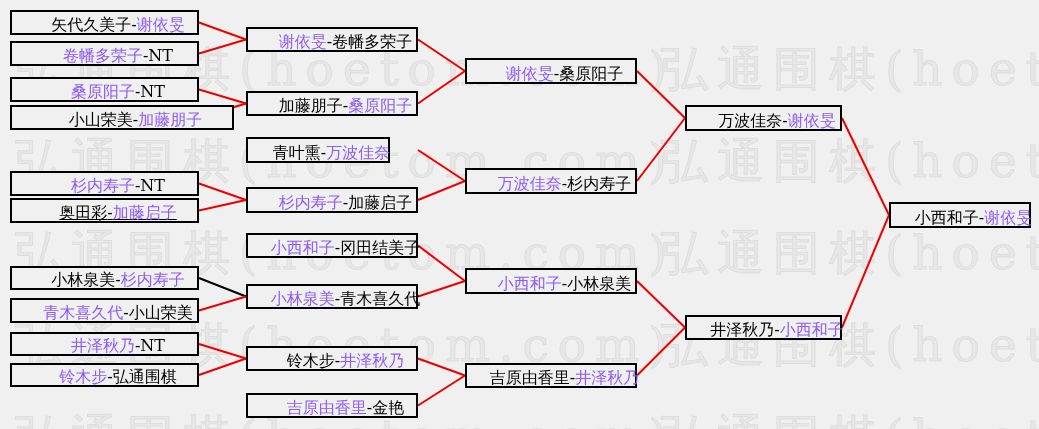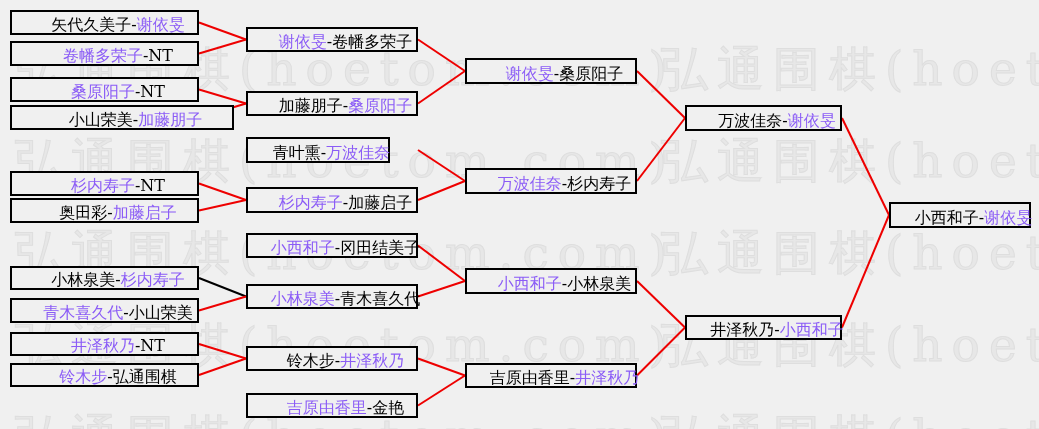--- a/index.html
+++ b/index.html
@@ -100,21 +100,21 @@
       <div class="match" style="left: 10px; top: 105px; width: 224px; height: 25px;">
         <span>小山荣美</span>
         <span>-</span>
         <span class="win">加藤朋子</span>
       </div>
       <div class="match" style="left: 10px; top: 171px; width: 189px; height: 25px;">
         <span class="win">杉内寿子</span>
         <span>-</span>
         <span>NT</span>
       </div>
-      <div class="match" style="left: 10px; top: 198px; width: 189px; height: 25px;">
+      <div class="match" style="left: 10px; top: 198px; width: 189px; height: 25px; text-decoration: underline;">
         <span>奥田彩</span>
         <span>-</span>
         <span class="win">加藤启子</span>
       </div>
       <div class="match" style="left: 10px; top: 266px; width: 189px; height: 24px;">
         <span>小林泉美</span>
         <span>-</span>
         <span class="win">杉内寿子</span>
       </div>
       <div class="match" style="left: 10px; top: 298px; width: 189px; height: 25px;">

